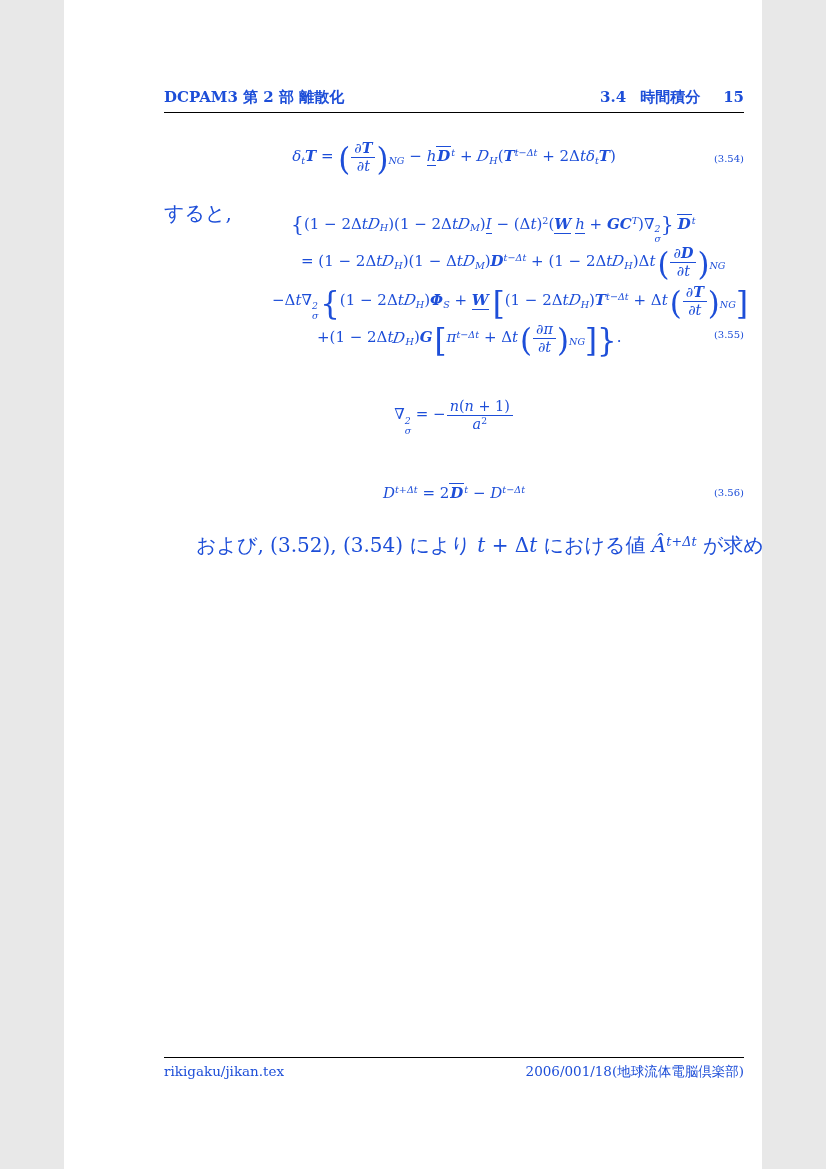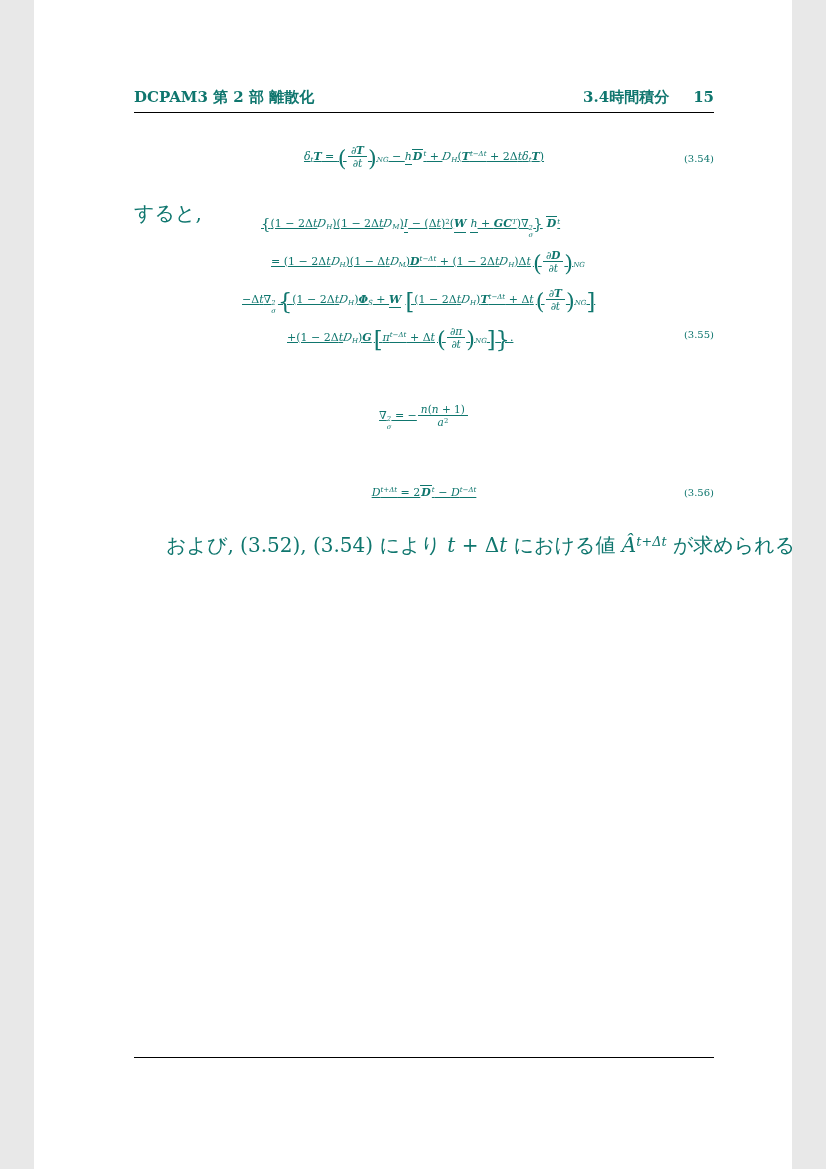--- a/index.html
+++ b/index.html
@@ -1,29 +1,29 @@
 <!DOCTYPE html>
 <html><head>
 <meta charset="utf-8">
 <style>
   html,body{margin:0;padding:0;background:#e8e8e8;}
   .page{
-    position:relative;width:758px;height:1169px;margin:0 auto;
-    background:#ffffff;color:#0f766e;
+    position:relative;width:698px;height:1169px;margin:0 auto;
+    background:#ffffff;color:#1d4ed8;
     font-family:"DejaVu Serif","Liberation Serif",serif;
     overflow:hidden;
   }
   
   .runhead{
     position:absolute;left:100px;top:88px;width:580px;
     display:flex;justify-content:space-between;align-items:baseline;
     font-weight:bold;font-size:15px;white-space:nowrap;
   }
-  .runhead .rh-right{display:flex;align-items:baseline;}
-  .runhead .rh-page{margin-left:24px;}
+  .runhead .rh-right{display:flex;gap:14px;align-items:baseline;}
+  .runhead .rh-page{margin-left:9px;}
   .rule{position:absolute;left:100px;width:580px;border-top:1.2px solid #000;height:0;}
   .rule-top{top:112px;}
   .rule-bottom{top:1057px;}
   .footrow{
     position:absolute;left:100px;top:1063px;width:580px;
     display:flex;justify-content:space-between;align-items:baseline;
     font-size:13.5px;white-space:nowrap;
   }
   
   .para{
@@ -31,21 +31,21 @@
     font-size:20px;line-height:22px;white-space:nowrap;
   }
   
   .eq{
     position:absolute;left:100px;width:580px;
     display:flex;justify-content:center;align-items:center;
   }
   .eqno{
     position:absolute;right:0;font-size:10px;font-style:normal;
   }
-  .math{display:inline-block;white-space:nowrap;font-size:11px;line-height:1.2;text-decoration:underline;}
+  .math{display:inline-block;white-space:nowrap;font-size:15px;line-height:1.2;}
   .eqblock{position:absolute;left:100px;width:580px;}
   .eqblock .inner{margin-left:108px;}
   .eqline{display:flex;align-items:center;}
   
   .m-r{font-style:normal;}
   .m-i{font-style:italic;}
   .m-b{font-style:italic;font-weight:bold;}
   .m-jp{font-style:normal;}
   .m-scr{font-style:italic;display:inline-block;transform:skewX(-10deg);}
   .m-sup{font-size:.64em;vertical-align:.5em;}
@@ -118,14 +118,18 @@
 
 
   <div class="eq" style="top:477px;height:30px;">
     <span class="math"><span class="m-i">D</span><span class="m-sup m-i">t+Δt</span><span class="m-r"> = 2</span><span class="m-o m-b">D</span><span class="m-sup m-i">t</span><span class="m-r"> − </span><span class="m-i">D</span><span class="m-sup m-i">t−Δt</span></span>
     <span class="eqno">(3.56)</span>
   </div>
 
   <p class="para" style="top:511px;margin-left:32px;"><span class="m-jp">および, (3.52), (3.54) により </span><span class="m-i">t</span><span class="m-r"> + Δ</span><span class="m-i">t</span><span class="m-jp"> における値 </span><span class="m-i">Â</span><span class="m-sup m-i">t+Δt</span><span class="m-jp"> が求められる.</span></p>
 
   <div class="rule rule-bottom"></div>
+  <div class="footrow">
+    <span>rikigaku/jikan.tex</span>
+    <span>2006/001/18(地球流体電脳倶楽部)</span>
+  </div>
 
 </div>
 
 </body></html>

